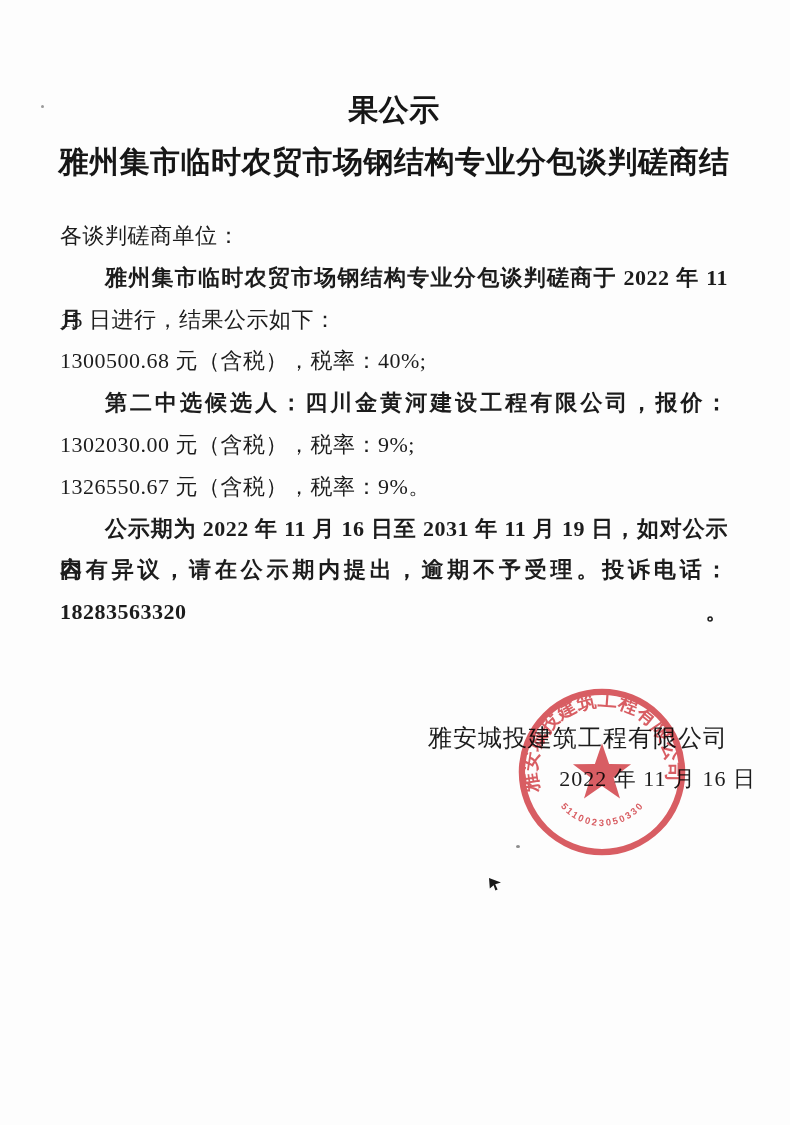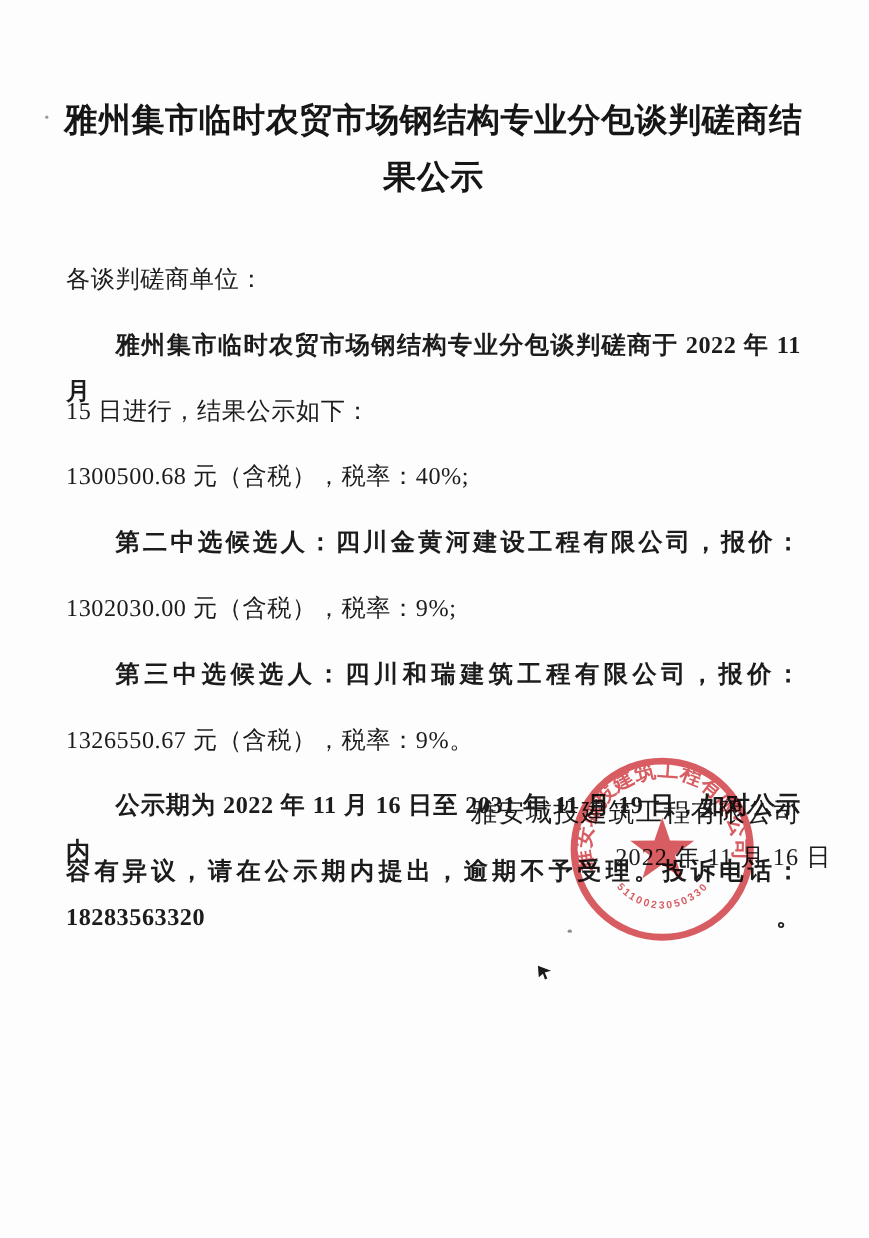--- a/index.html
+++ b/index.html
@@ -26,21 +26,20 @@
   .body-text {
     position:absolute;
     top:215px; left:60px; width:668px;
     font-size:22px;
     color:#1c1c1c;
   }
   .line {
     height:41.8px;
     line-height:41.8px;
     letter-spacing:0.5px;
-    margin-top:18px;
   }
   .line.indent { text-indent:45px; }
   .line.stretch {
     text-align:justify;
     text-align-last:justify;
     font-weight:bold;
   }
   .sig-company {
     position:absolute;
     top:722px; left:0; width:728px;
@@ -80,32 +79,31 @@
   }
   .speck-1 { left:41px; top:105px; width:3px; height:3px; }
   .speck-2 { left:516px; top:845px; width:4px; height:3px; background:#8c8c8c; }
 </style>
 </head>
 <body>
 
 <div class="page">
 
   <div class="title">
+    <div>果公示</div>
     <div>雅州集市临时农贸市场钢结构专业分包谈判磋商结</div>
-    <div>果公示</div>
   </div>
 
   <div class="body-text">
     <div class="line">各谈判磋商单位：</div>
     <div class="line indent stretch">雅州集市临时农贸市场钢结构专业分包谈判磋商于 2022 年 11 月</div>
     <div class="line">15 日进行，结果公示如下：</div>
     <div class="line">1300500.68 元（含税），税率：40%;</div>
     <div class="line indent stretch">第二中选候选人：四川金黄河建设工程有限公司，报价：</div>
     <div class="line">1302030.00 元（含税），税率：9%;</div>
-    <div class="line indent stretch">第三中选候选人：四川和瑞建筑工程有限公司，报价：</div>
     <div class="line">1326550.67 元（含税），税率：9%。</div>
     <div class="line indent stretch">公示期为 2022 年 11 月 16 日至 2031 年 11 月 19 日，如对公示内</div>
     <div class="line stretch">容有异议，请在公示期内提出，逾期不予受理。投诉电话：18283563320。</div>
   </div>
 
   <div class="sig-company">雅安城投建筑工程有限公司</div>
   <div class="sig-date">2022 年 11 月 16 日</div>
 
   <div class="seal" style="--seal-color: #d5484e;">
     <svg viewBox="0 0 200 200">

